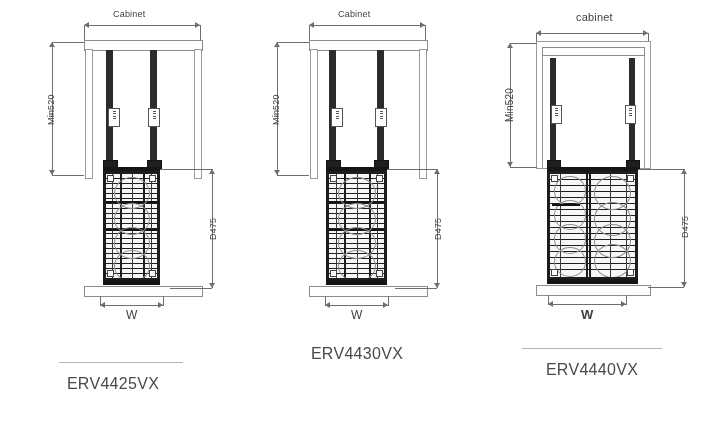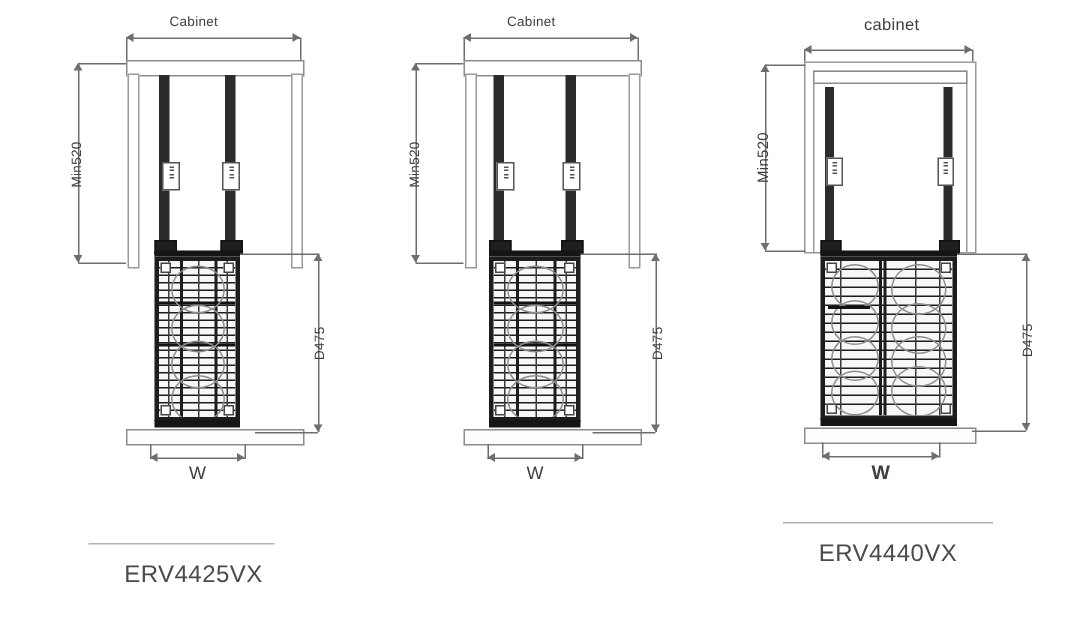--- a/index.html
+++ b/index.html
@@ -144,21 +144,21 @@
     <div class="dimlabel rot" style="left:208px;top:240px;">D475</div>
 
     <div class="vline" style="left:100px;top:296px;height:10px;"></div>
     <div class="vline" style="left:163px;top:296px;height:10px;"></div>
     <div class="hline" style="left:100px;top:305px;width:63px;"></div>
     <div class="arrow left" style="left:100px;top:302px;"></div>
     <div class="arrow right" style="left:158px;top:302px;"></div>
     <div class="dimlabel" style="left:126px;top:308px;font-size:12px;">W</div>
 
     <div class="capline" style="left:59px;top:362px;width:124px;"></div>
-    <div class="caption" style="left:44px;top:375px;width:170px;">ERV4425VX</div>
+    <div class="caption" style="left:28px;top:375px;width:170px;">ERV4425VX</div>
   </div>
 
   <div class="fig" style="left:225px;top:0;width:250px;height:421px;">
 
     <div class="dimlabel" style="left:113px;top:9px;">Cabinet</div>
     <div class="hline" style="left:84px;top:25px;width:116px;"></div>
     <div class="arrow left" style="left:84px;top:22px;"></div>
     <div class="arrow right" style="left:195px;top:22px;"></div>
     <div class="vline" style="left:84px;top:25px;height:15px;"></div>
     <div class="vline" style="left:200px;top:25px;height:15px;"></div>
@@ -243,20 +243,21 @@
     <div class="arrow down" style="left:209px;top:283px;"></div>
     <div class="dimlabel rot" style="left:208px;top:240px;">D475</div>
 
     <div class="vline" style="left:100px;top:296px;height:10px;"></div>
     <div class="vline" style="left:163px;top:296px;height:10px;"></div>
     <div class="hline" style="left:100px;top:305px;width:63px;"></div>
     <div class="arrow left" style="left:100px;top:302px;"></div>
     <div class="arrow right" style="left:158px;top:302px;"></div>
     <div class="dimlabel" style="left:126px;top:308px;font-size:12px;">W</div>
 
+    <div class="caption" style="left:42px;top:345px;width:180px;">ERV4430VX</div>
   </div>
 
   <div class="fig" style="left:480px;top:0;width:239px;height:421px;">
 
     <div class="dimlabel" style="left:96px;top:11px;font-size:11px;">cabinet</div>
     <div class="hline" style="left:56px;top:33px;width:112px;"></div>
     <div class="arrow left" style="left:56px;top:30px;"></div>
     <div class="arrow right" style="left:163px;top:30px;"></div>
     <div class="vline" style="left:56px;top:33px;height:9px;"></div>
     <div class="vline" style="left:168px;top:33px;height:9px;"></div>

